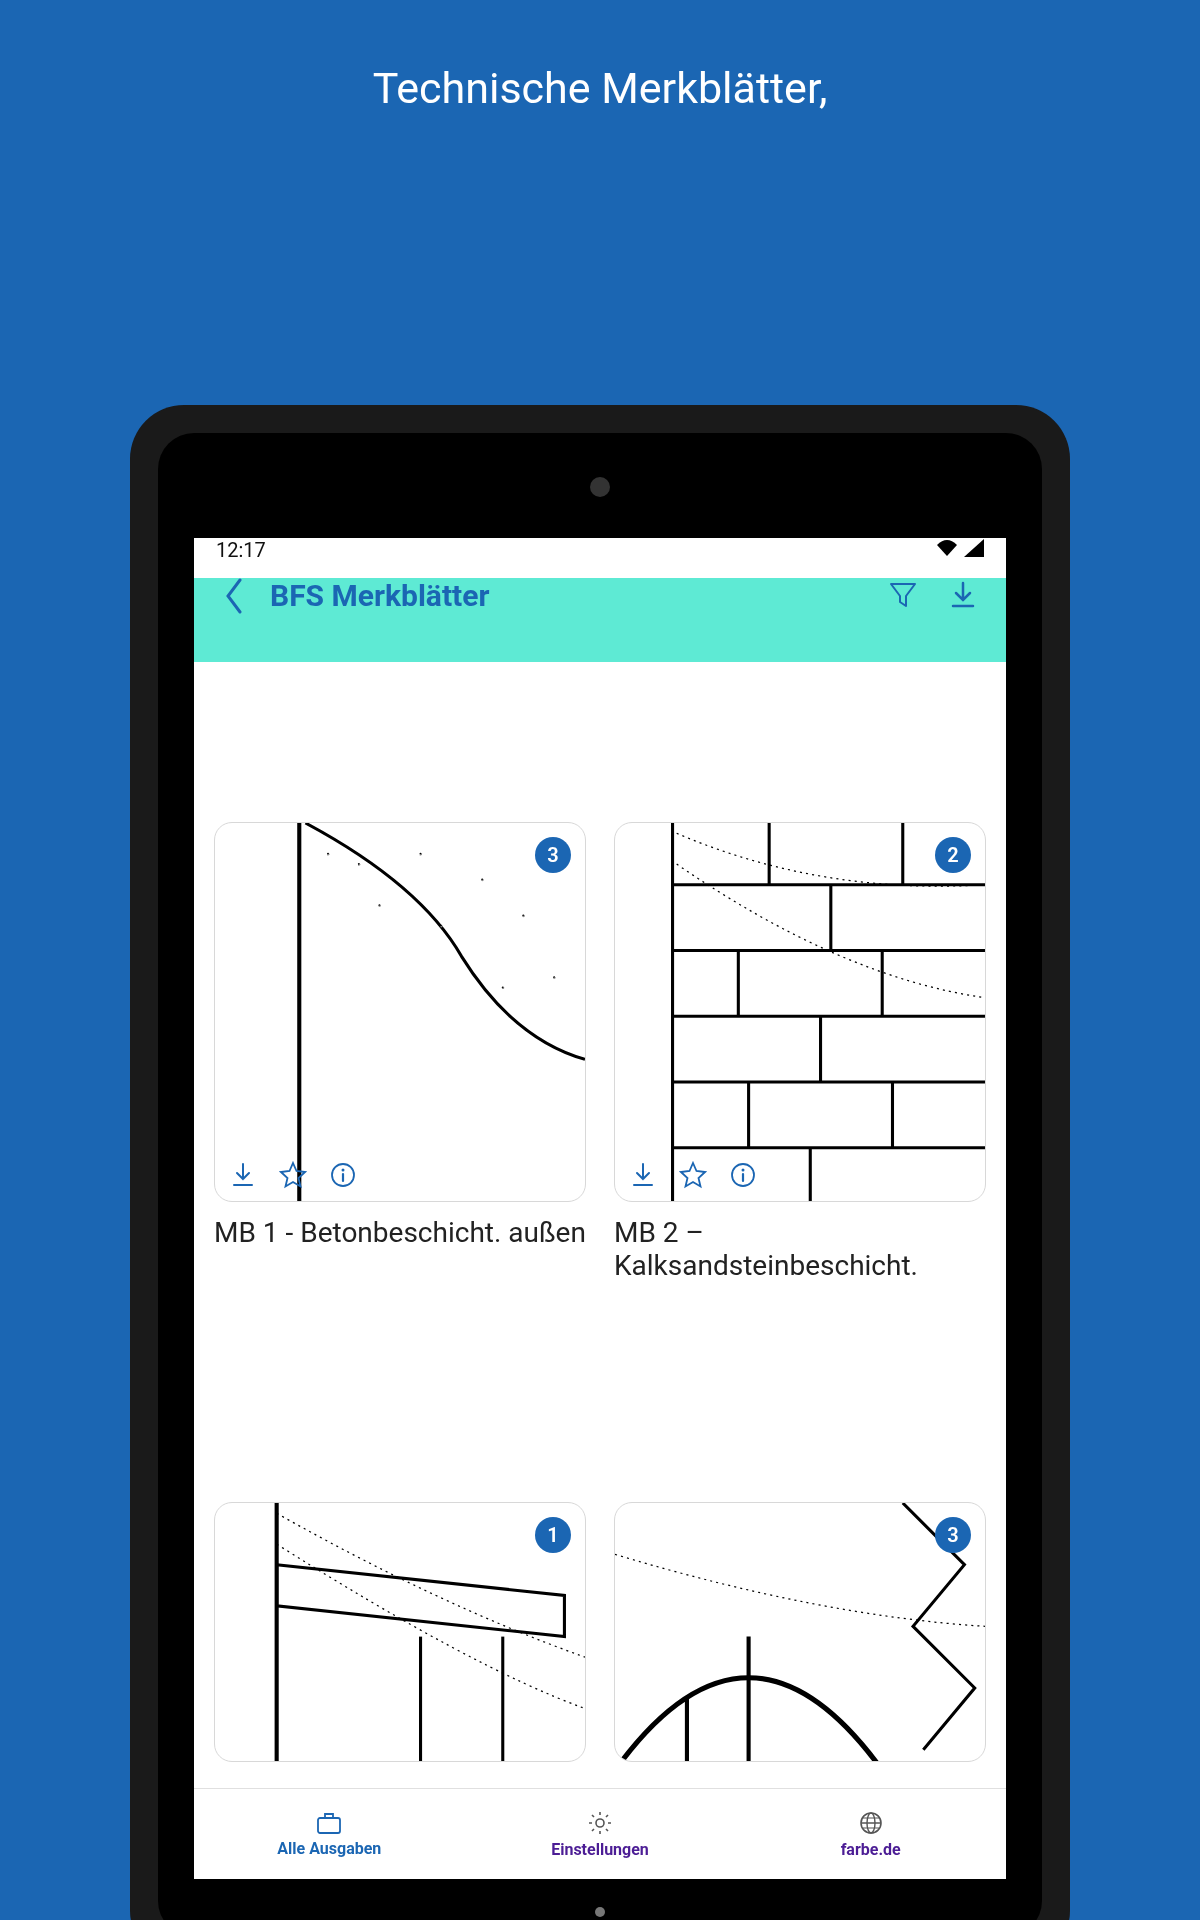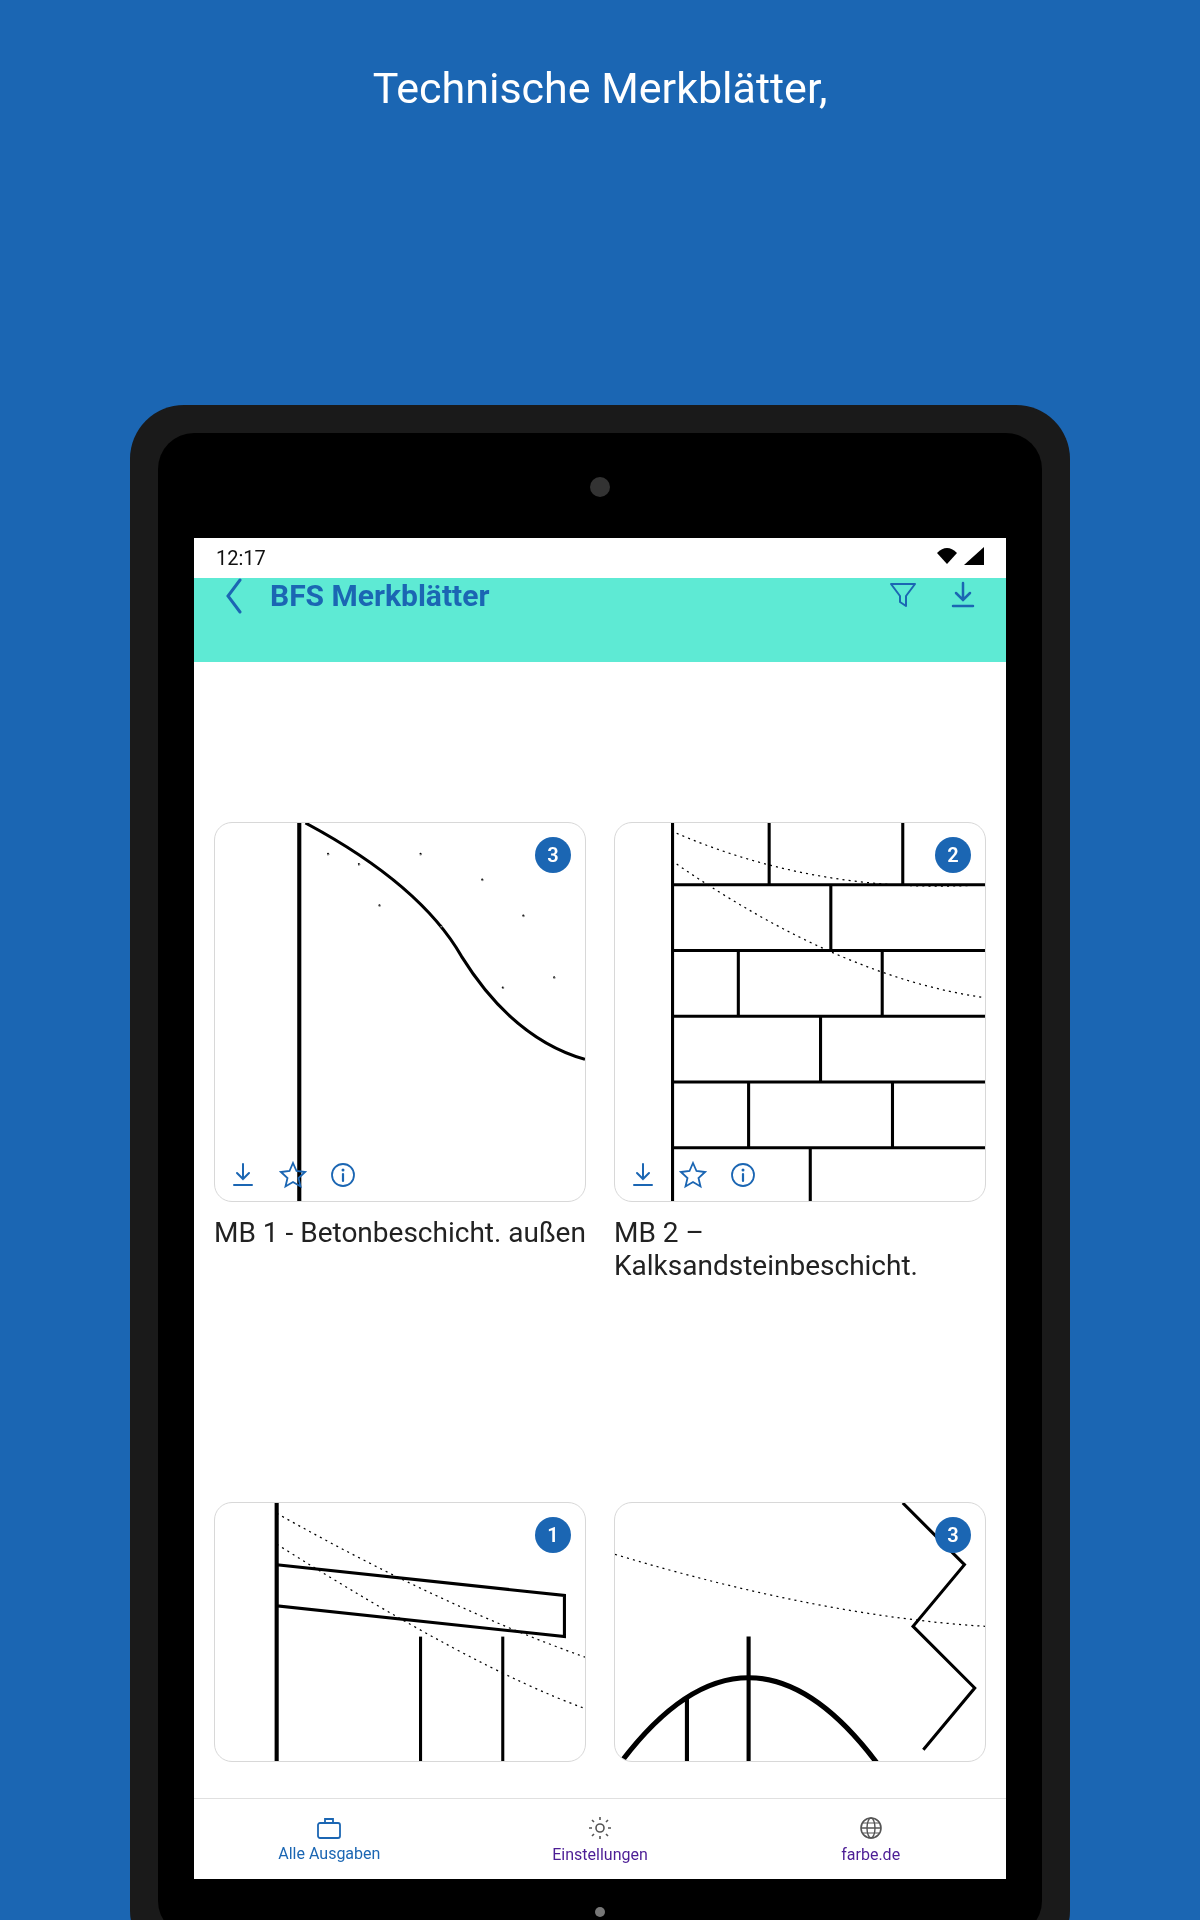--- a/index.html
+++ b/index.html
@@ -65,21 +65,21 @@
     width: 10px;
     height: 10px;
     background: #777;
     border-radius: 50%;
   }
   
   .status-bar {
     height: 40px;
     background: #fff;
     display: flex;
-    align-items: center;
+    align-items: flex-start;
     justify-content: space-between;
     padding: 0 22px;
     font-size: 20px;
     color: #111;
   }
   .status-icons { display: flex; gap: 6px; align-items: center; }
   
   .app-header {
     height: 84px;
     background: #5eead4;
@@ -149,24 +149,25 @@
   .small-icon { width: 32px; height: 32px; display:flex; align-items:center; justify-content:center; }
   .card-title {
     margin-top: 14px;
     font-size: 28px;
     color: #222;
     font-weight: 400;
   }
   .row2 { margin-top: 220px; }
   
   .bottom-nav {
-    height: 81px;
+    height: 91px;
     border-top: 1px solid #e0e0e0;
     background: #fff;
     display: flex;
+    font-weight: bold;
   }
   .nav-item {
     flex: 1;
     display: flex;
     flex-direction: column;
     align-items: center;
     justify-content: center;
     gap: 4px;
   }
   .nav-label {

